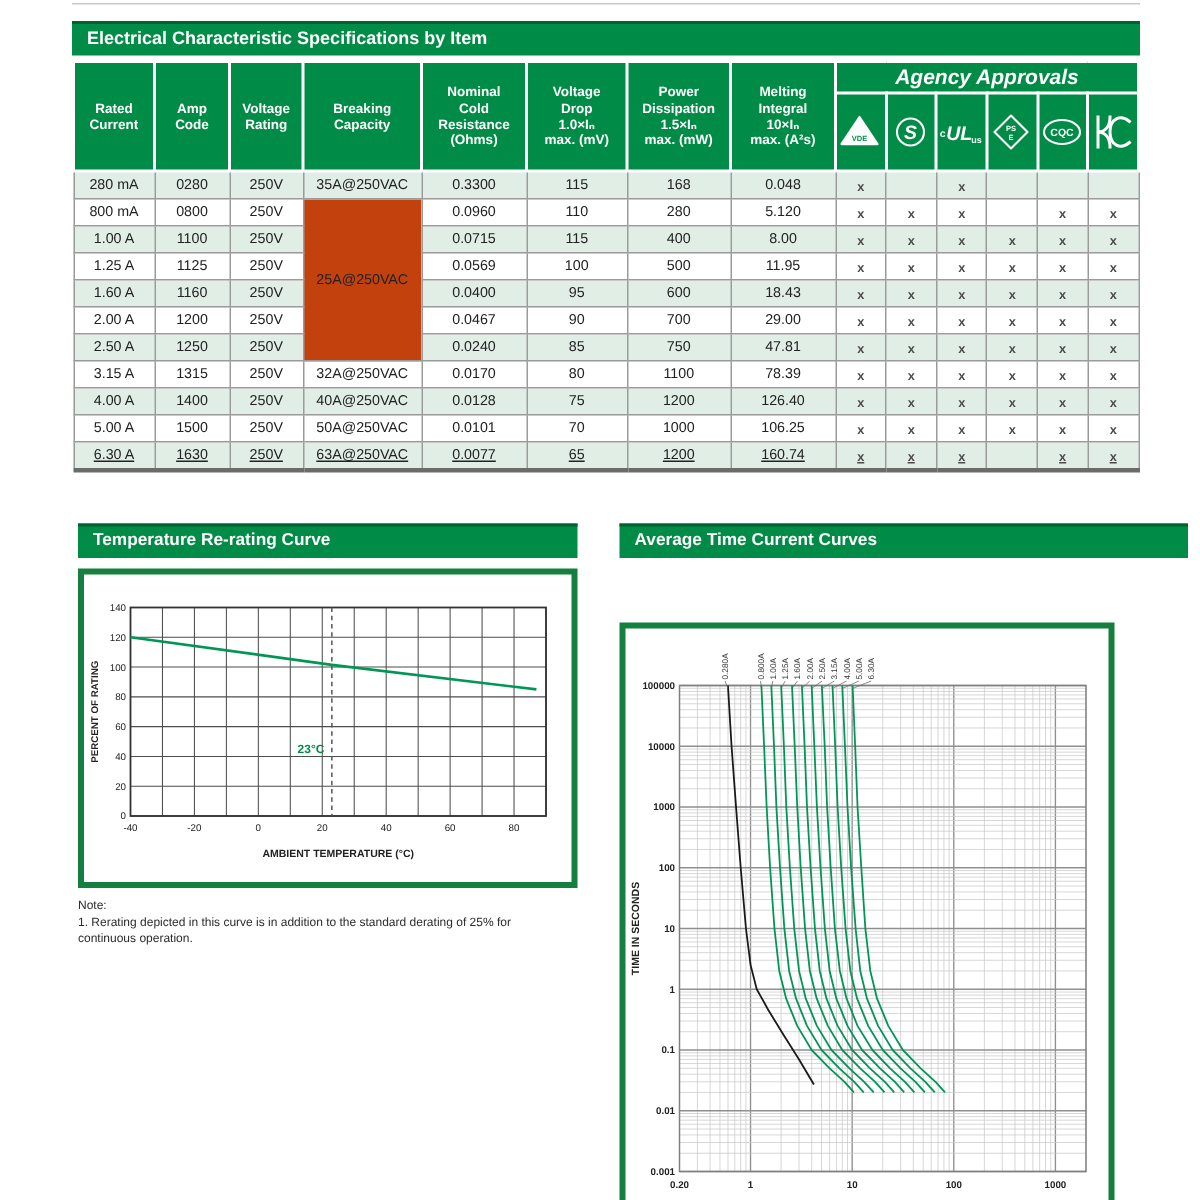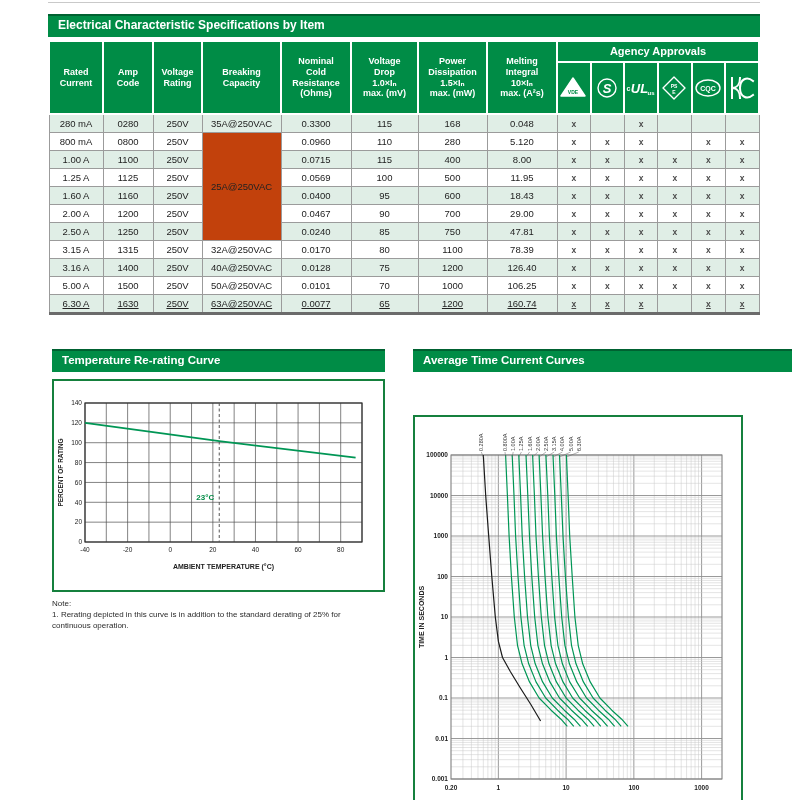--- a/index.html
+++ b/index.html
@@ -16,21 +16,21 @@
        font-weight:bold;text-align:center;vertical-align:middle;white-space:pre-line;
        line-height:1.18;padding:1px 0;}
   #spec-table thead th.agency-top{height:17px;}
   #spec-table thead th.logo-cell{height:50px;padding:0;}
   #spec-table tbody td{border:1px solid #9b9b9b;font-size:9.5px;color:#222;text-align:center;
        height:17px;padding:0;background:#fff;}
   #spec-table tbody tr.tint td{background:#E0EEE6;}
   #spec-table tbody td.merged{background:#c2410c;font-size:9.5px;}
   #spec-table tbody tr:last-child td{border-bottom:3px solid #6b6b6b;text-decoration:underline;}
   #spec-table tbody td.xmark{font-weight:bold;font-size:8.5px;color:#4a4a4a;}
-  .chart-box{position:absolute;border:2px solid #15803d;background:#fff;box-sizing:border-box;}
+  .chart-box{position:absolute;border:4px solid #15803d;background:#fff;box-sizing:border-box;}
   #left-box{left:52px;top:379px;width:333px;height:213px;}
   #right-box{left:413px;top:379px;width:330px;height:418px;margin-top:36px;}
   #note{position:absolute;left:52px;top:598px;font-size:8px;line-height:11px;color:#2b2b2b;}
   svg{display:block;}
 </style>
 </head>
 <body>
 <div id="page">
 
 <div class="topline"></div>
@@ -59,21 +59,21 @@
 1.0×Iₙ
 max. (mV)</th>
           <th rowspan="2" style="width: 67px;">Power
 Dissipation
 1.5×Iₙ
 max. (mW)</th>
           <th rowspan="2" style="width: 68px;">Melting
 Integral
 10×Iₙ
 max. (A²s)</th>
-          <th colspan="6" class="agency-top" style="font-size: 11px;">Agency Approvals</th>
+          <th colspan="6" class="agency-top" style="font-size: 14px; font-style: italic;">Agency Approvals</th>
         </tr>
         <tr>
           <th class="logo-cell" style="width: 34px;"><svg width="30" height="28" viewBox="0 0 30 28">
               <path d="M15 4 L27 22 L3 22 Z" fill="#fff" stroke="#fff" stroke-width="1.5" stroke-linejoin="round"></path>
               <text x="15" y="20" text-anchor="middle" font-size="5" font-weight="bold" fill="#008C46" font-family="&quot;Liberation Sans&quot;,&quot;DejaVu Sans&quot;,sans-serif">VDE</text>
             </svg></th>
           <th class="logo-cell" style="width: 30px;"><svg width="30" height="28" viewBox="0 0 30 28">
               <circle cx="15" cy="14" r="9" fill="none" stroke="#fff" stroke-width="1.4"></circle>
               <text x="15" y="18.5" text-anchor="middle" font-size="13" font-style="italic" fill="#fff" font-family="&quot;Liberation Sans&quot;,&quot;DejaVu Sans&quot;,sans-serif">S</text>
             </svg></th>
@@ -215,21 +215,21 @@
           <td>1100</td>
           <td>78.39</td>
           <td class="xmark">x</td>
           <td class="xmark">x</td>
           <td class="xmark">x</td>
           <td class="xmark">x</td>
           <td class="xmark">x</td>
           <td class="xmark">x</td>
         </tr>
         <tr class="tint">
-          <td>3.16 A</td>
+          <td>4.00 A</td>
           <td>1400</td>
           <td>250V</td>
           <td>40A@250VAC</td>
           <td>0.0128</td>
           <td>75</td>
           <td>1200</td>
           <td>126.40</td>
           <td class="xmark">x</td>
           <td class="xmark">x</td>
           <td class="xmark">x</td>

